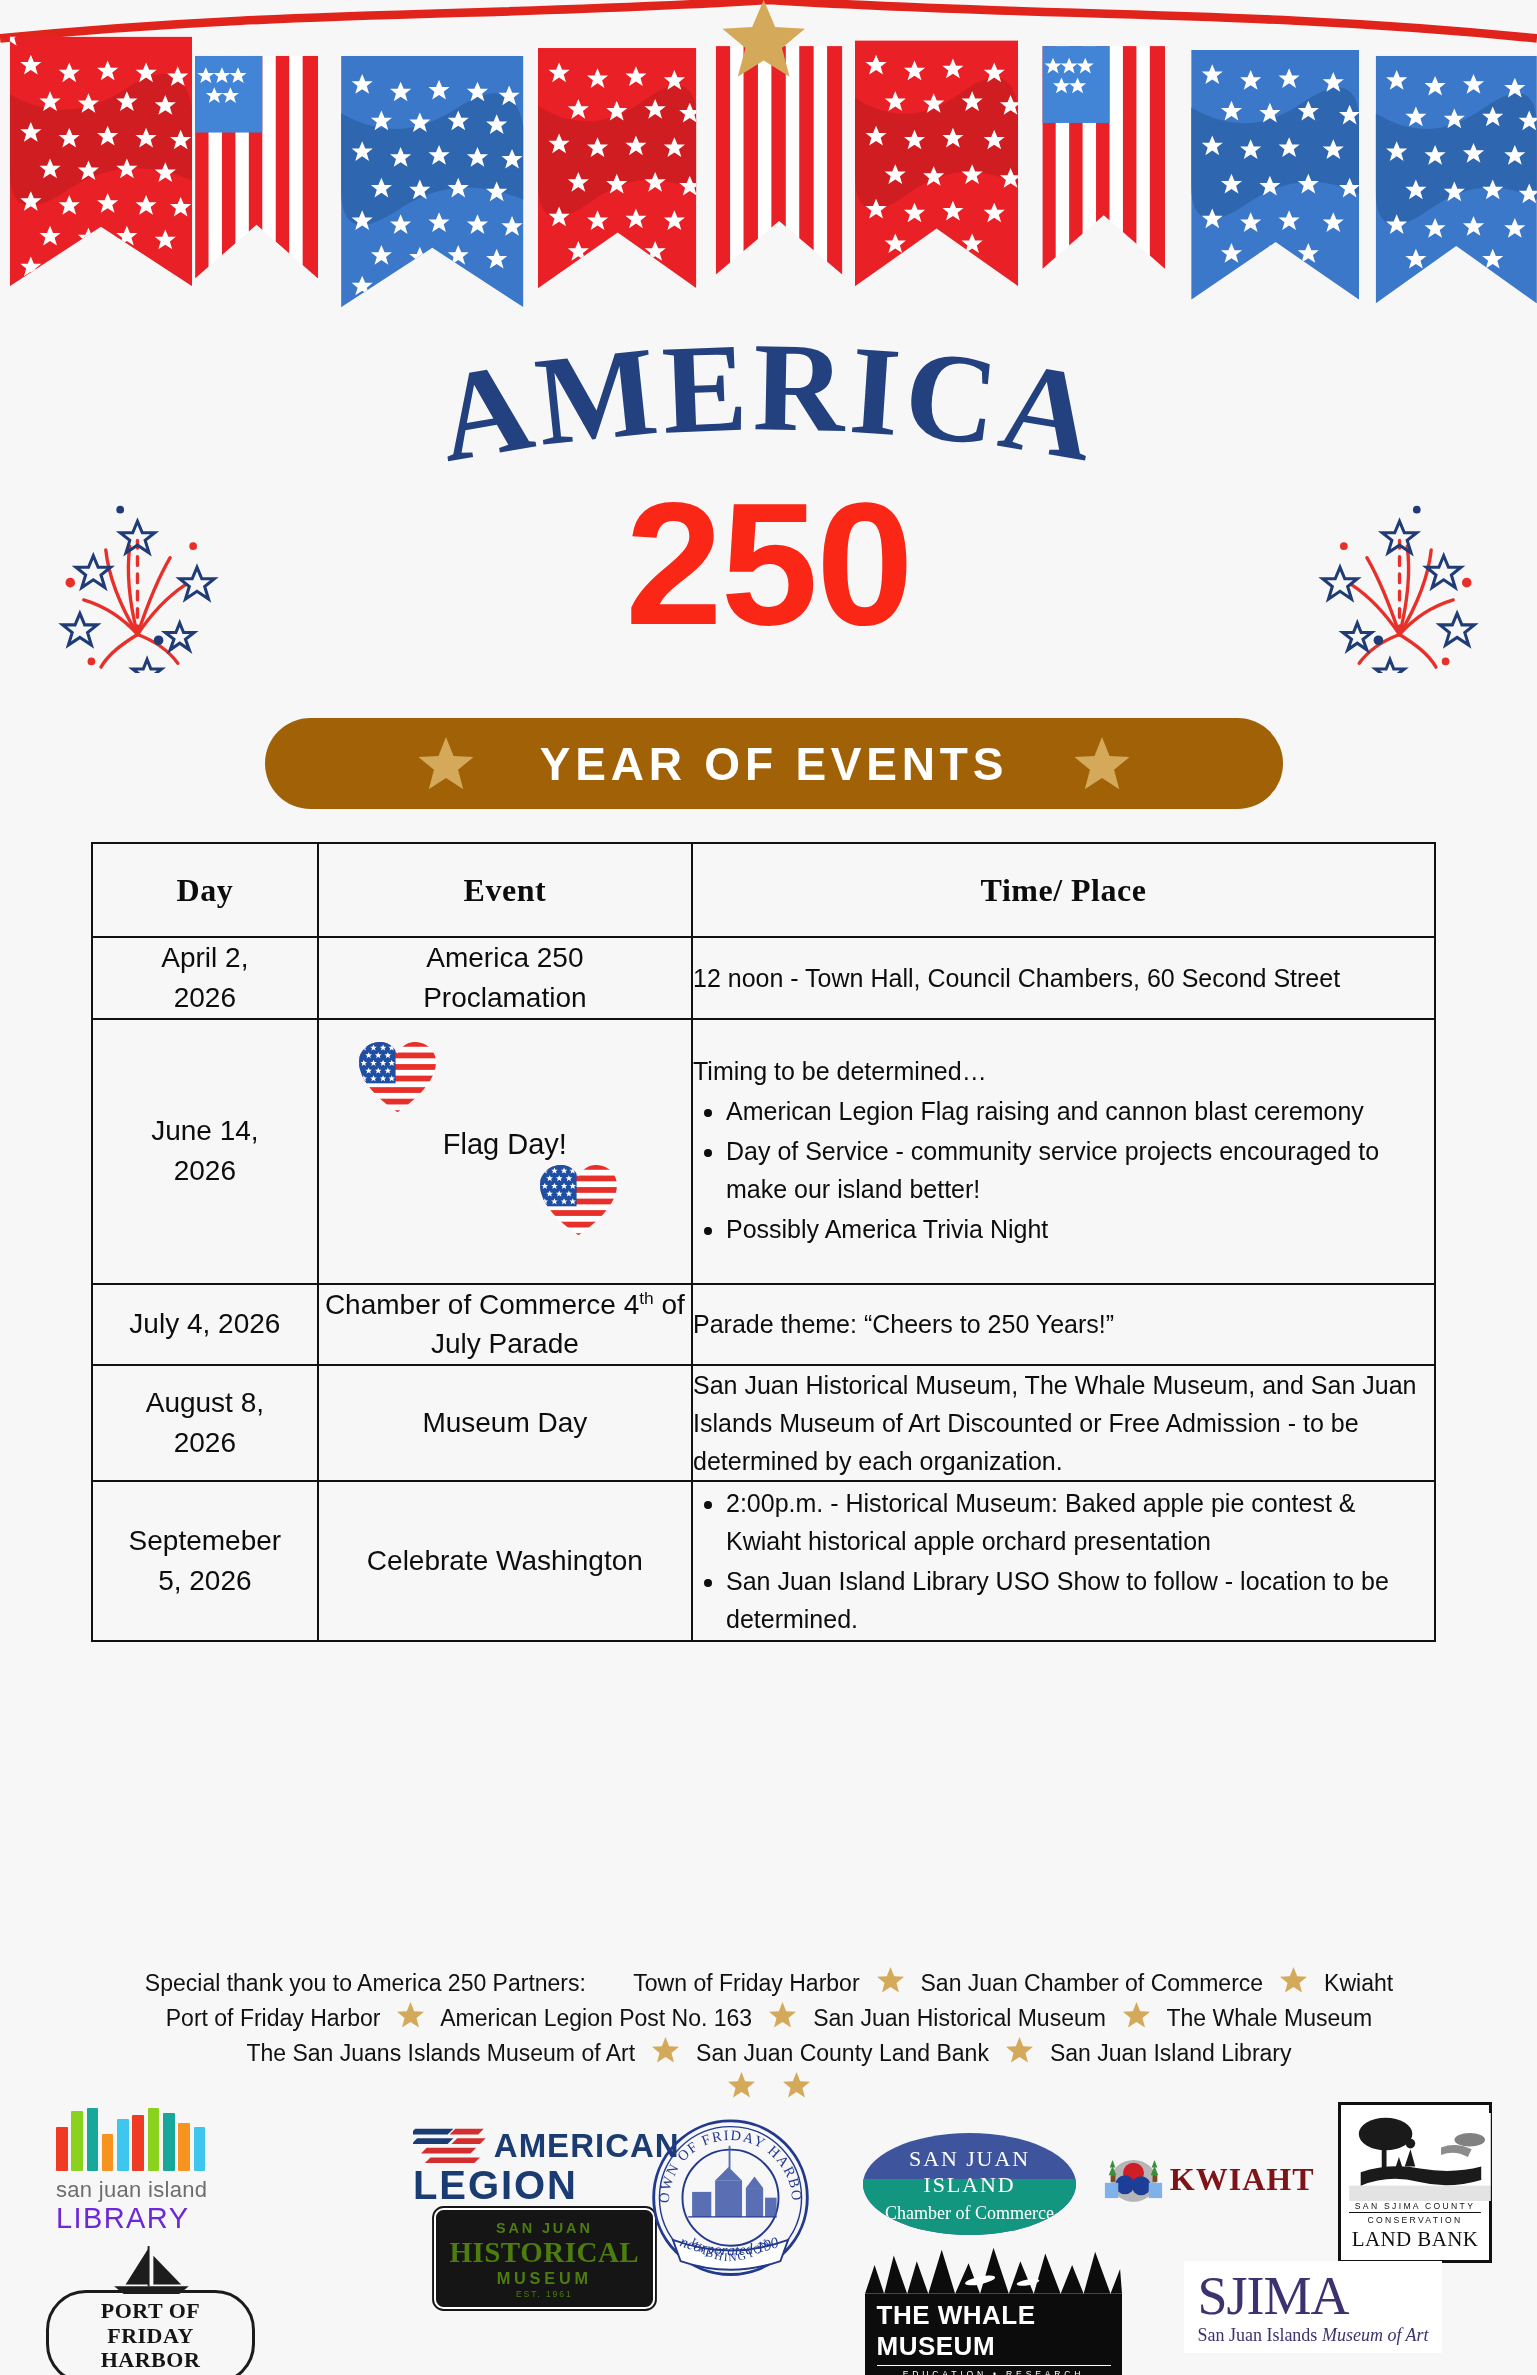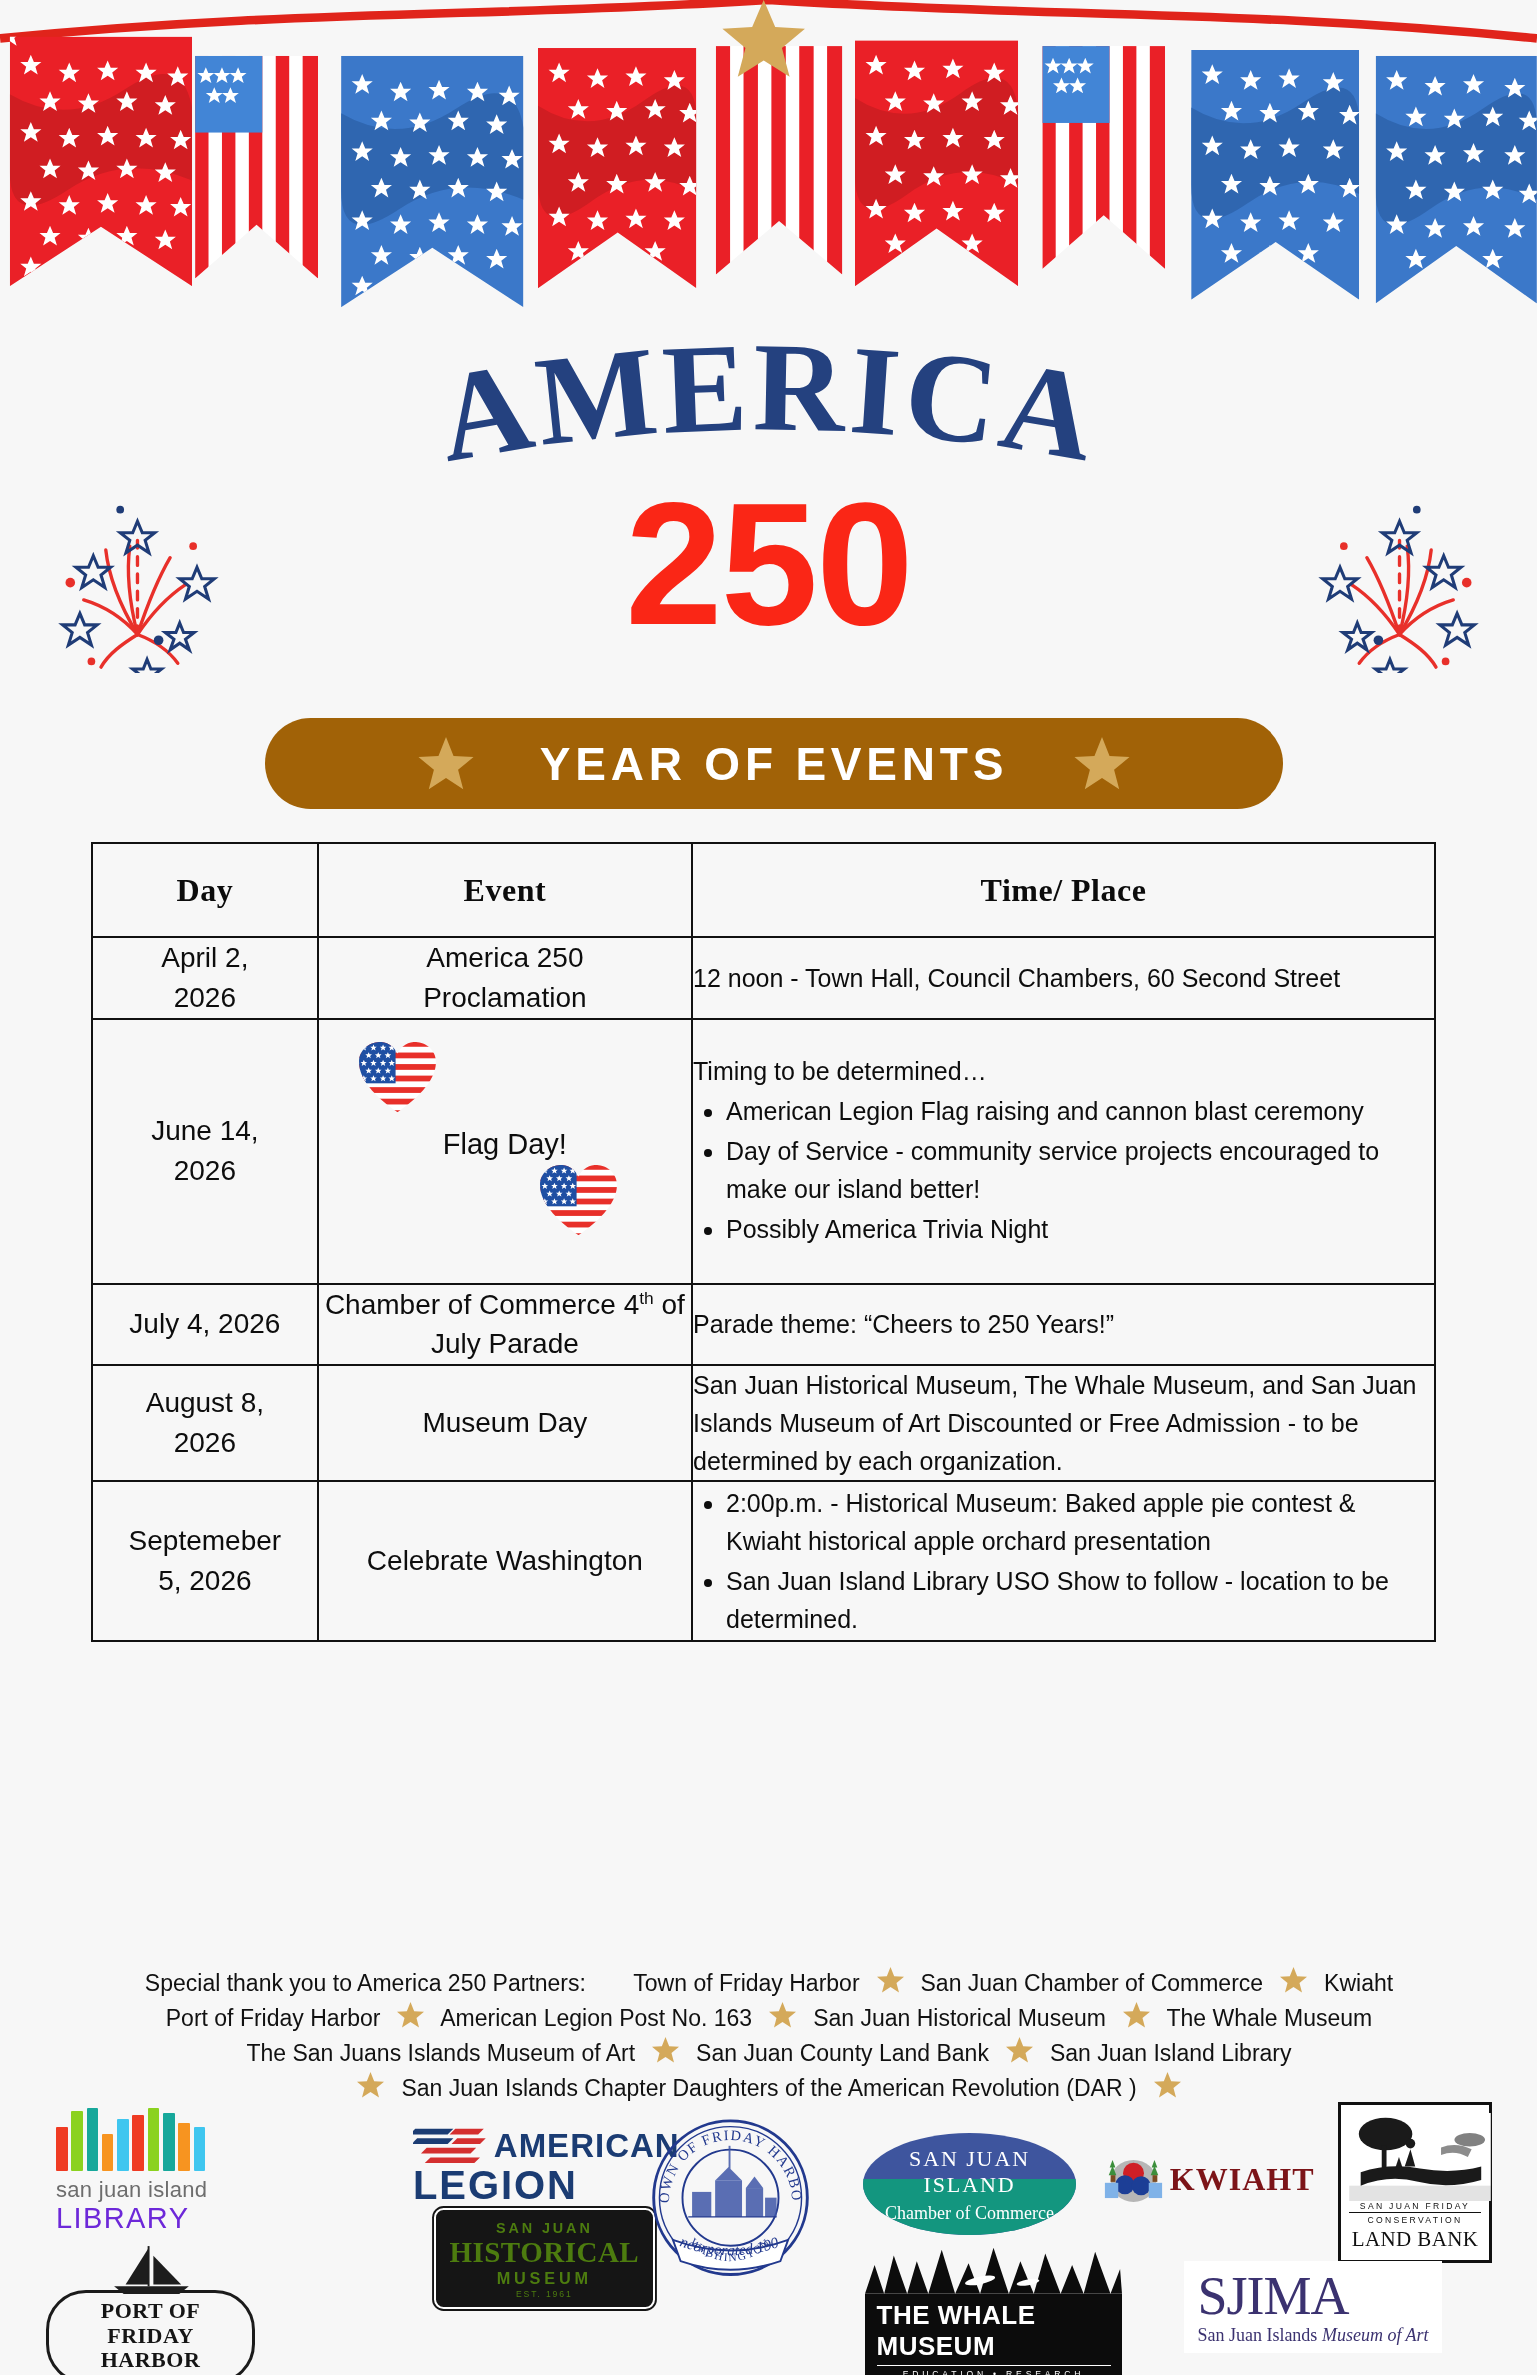--- a/index.html
+++ b/index.html
@@ -762,21 +762,20 @@
       <span>San Juan County Land Bank</span>
       <svg class="pstar" width="29" height="28" viewBox="0 0 30 29">
           <polygon points="15,1 18.8,10.5 29,11.1 21.2,17.5 23.8,27.5 15,21.8 6.2,27.5 8.8,17.5 1,11.1 11.2,10.5" fill="#d4a95a"></polygon>
         </svg>
       <span>San Juan Island Library</span>
     </div>
     <div class="pline">
       <svg class="pstar" width="29" height="28" viewBox="0 0 30 29">
           <polygon points="15,1 18.8,10.5 29,11.1 21.2,17.5 23.8,27.5 15,21.8 6.2,27.5 8.8,17.5 1,11.1 11.2,10.5" fill="#d4a95a"></polygon>
         </svg>
-      <span>San Juan Islands Chapter Daughters of the American Revolution  (DAR )</span>
       <svg class="pstar" width="29" height="28" viewBox="0 0 30 29">
           <polygon points="15,1 18.8,10.5 29,11.1 21.2,17.5 23.8,27.5 15,21.8 6.2,27.5 8.8,17.5 1,11.1 11.2,10.5" fill="#d4a95a"></polygon>
         </svg>
     </div>
   </div>
 
   <div class="logos">
 
     <div class="logo" style="left:56px; top:7.7px;">
       <div class="sjil-bars">
@@ -920,21 +919,21 @@
             <rect x="34" y="34" width="5" height="30"></rect>
             <path d="M12 62 q30 -10 62 -4 q34 6 64 -2 l0 14 q-34 10 -66 2 q-30 -8 -60 4 Z"></path>
             <ellipse cx="126" cy="28" rx="16" ry="7" opacity=".55"></ellipse>
             <path d="M96 36 q16 -6 32 2 l-4 8 q-14 -8 -28 -2 Z" opacity=".5"></path>
             <path d="M58 56 l6 -18 l5 18 Z"></path>
             <circle cx="64" cy="32" r="5"></circle>
             <path d="M48 58 l4 -12 l4 12 Z"></path>
             <rect x="0" y="76" width="148" height="16" opacity=".12"></rect>
           </g>
         </svg>
-        <div class="lb-1">SAN JUAN FRIDAY</div>
+        <div class="lb-1">SAN SJIMA COUNTY</div>
         <div class="lb-2">CONSERVATION</div>
         <div class="lb-3">LAND BANK</div>
       </div>
     </div>
 
     <div class="logo" style="left:1184px; top:161px;">
       <div class="sjima-box">
         <div class="sjima-1">SJIMA</div>
         <div class="sjima-2"><span>San Juan Islands </span><em>Museum of Art</em></div>
       </div>

